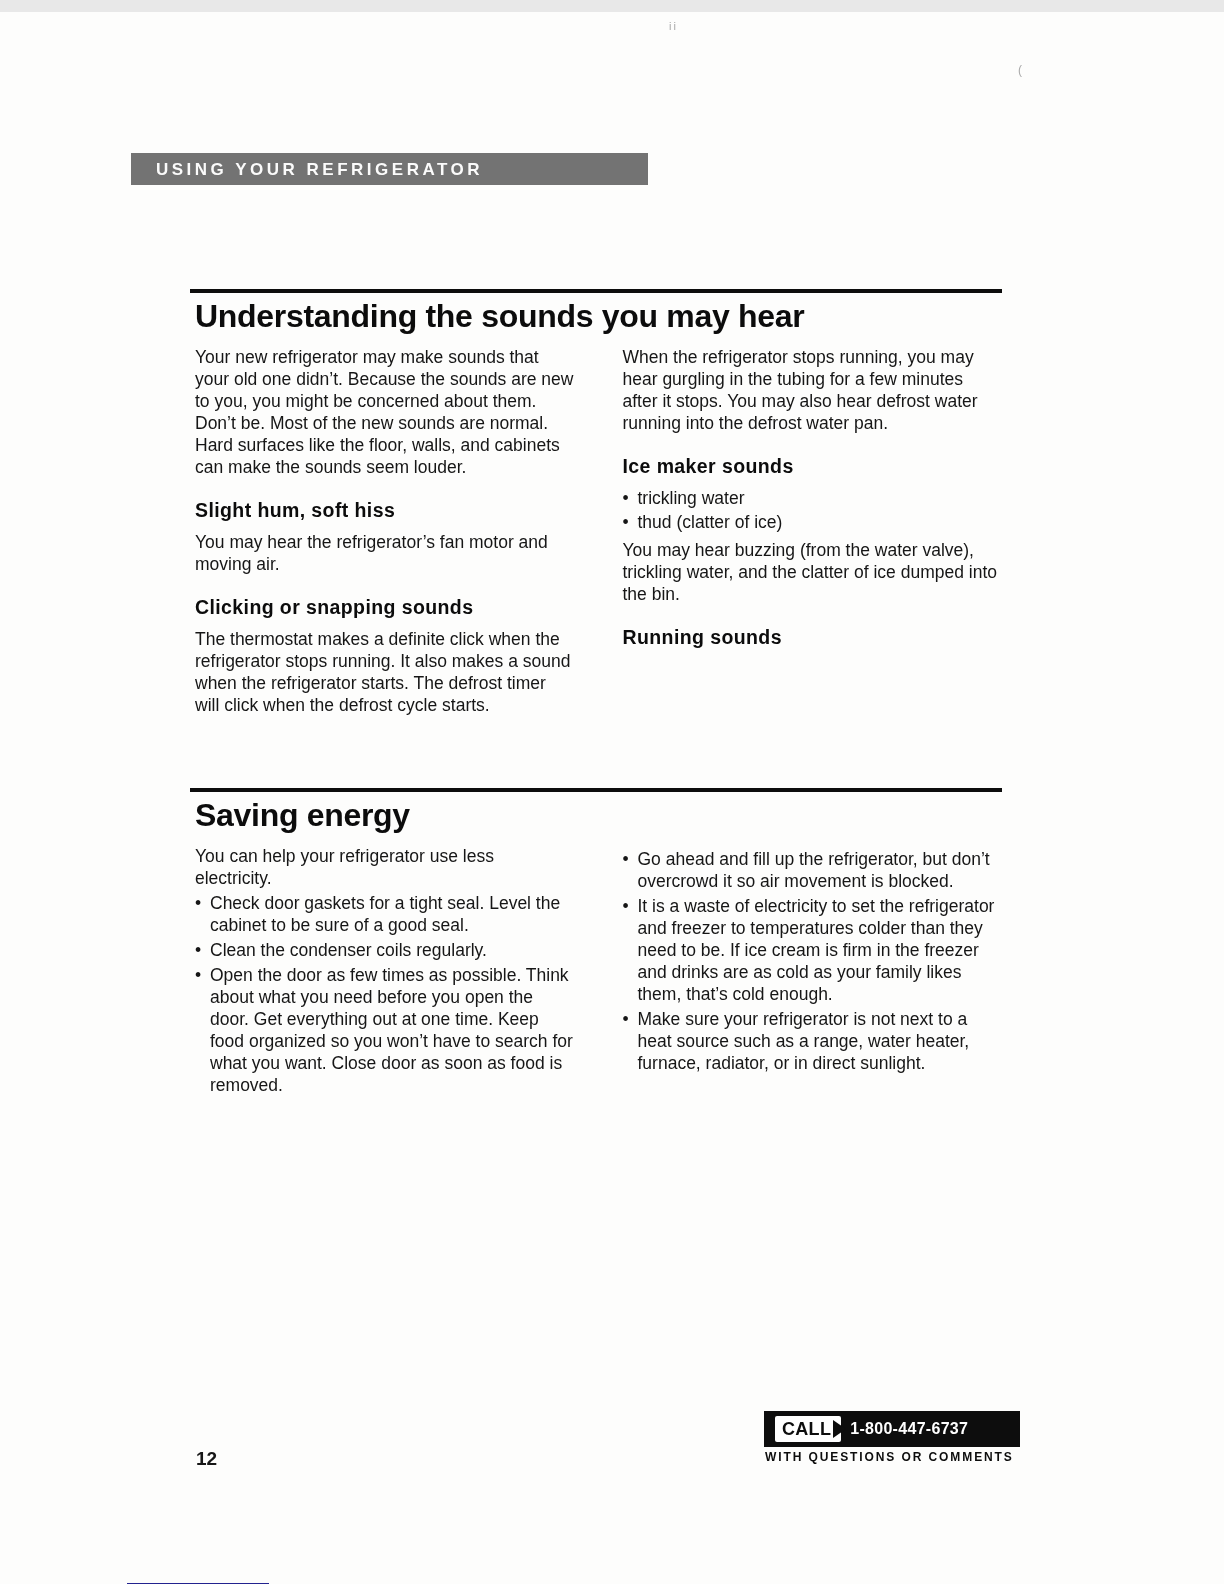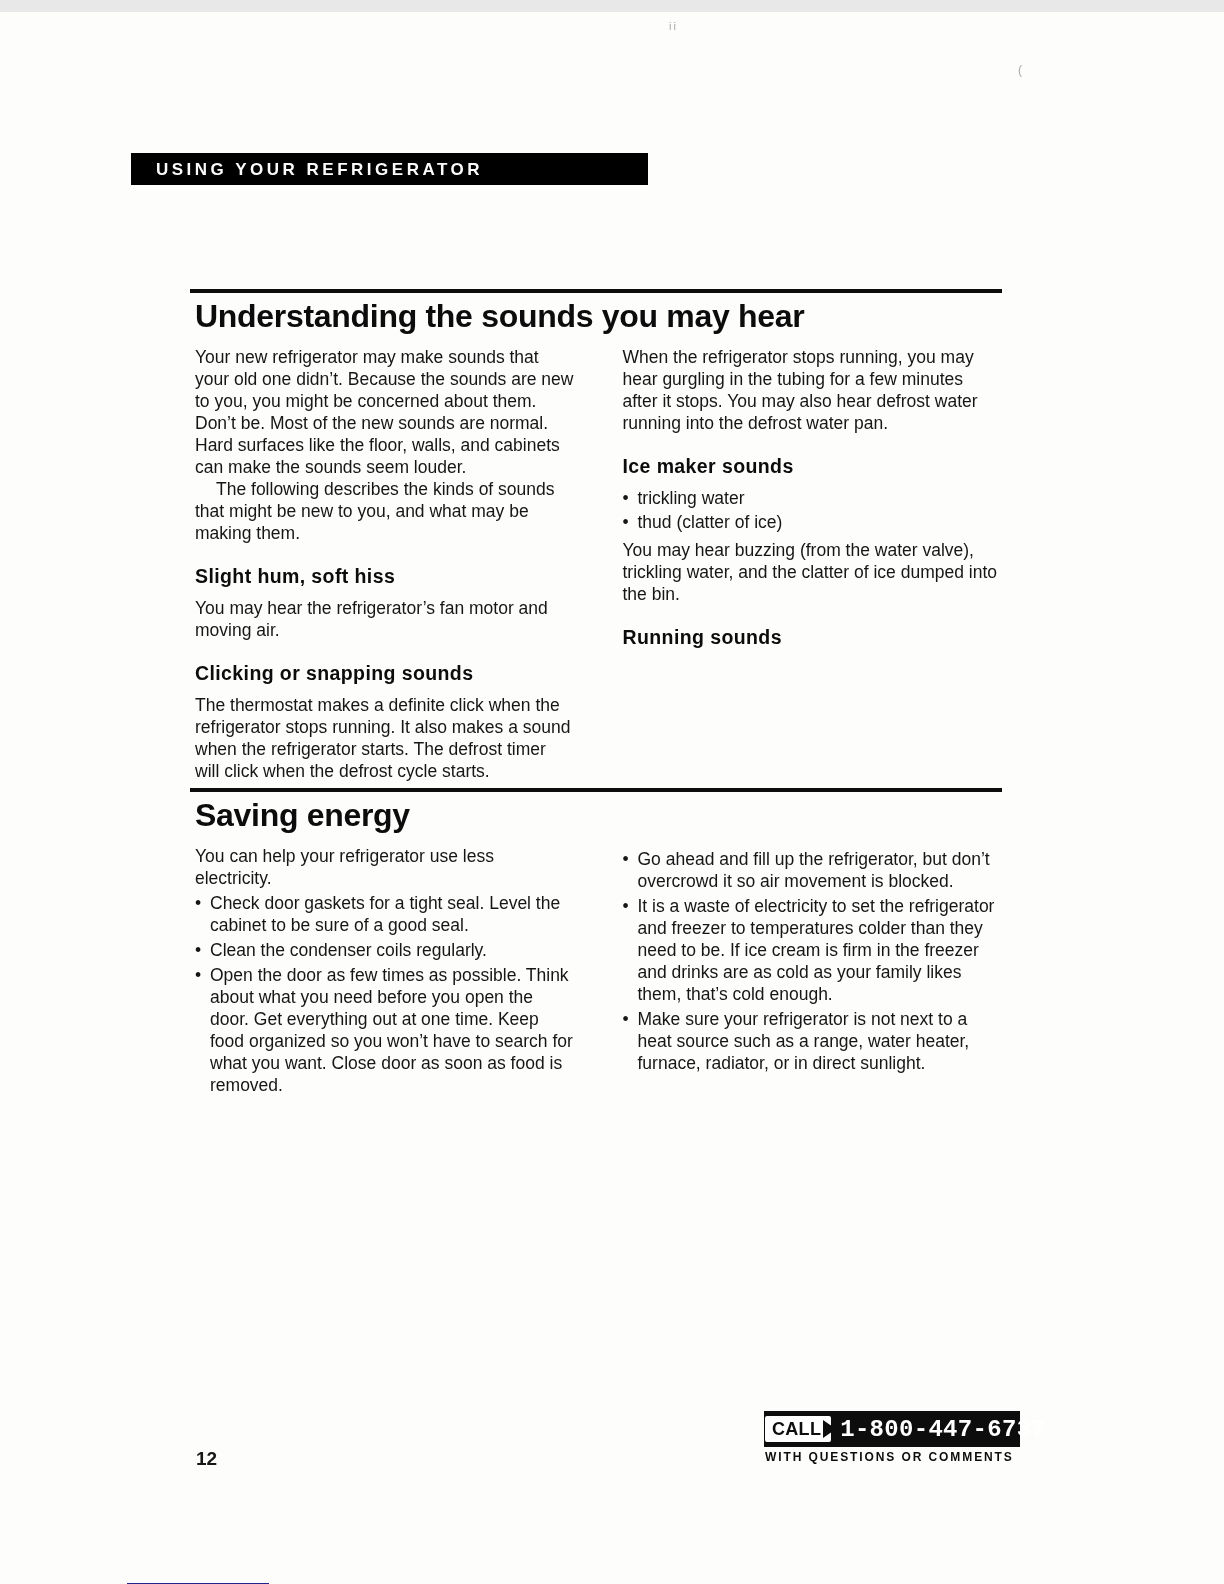--- a/index.html
+++ b/index.html
@@ -7,21 +7,21 @@
     position:relative; width:1224px; height:1584px; margin:12px auto;
     background:#fdfdfc; overflow:hidden;
     font-family:"Liberation Sans", sans-serif; color:#161616;
   }
   .artifact { position:absolute; color:#a9a9a9; }
   .a1 { left:669px; top:8px;  font-size:11px; letter-spacing:2px; }
   .a2 { left:1018px; top:51px; font-size:12px; }
 
   .header-bar {
     position:absolute; left:131px; top:141px; width:517px; height:32px;
-    background:#000000; color:#fbfbfb; font-size:17px; font-weight:700;
+    background:#737373; color:#fbfbfb; font-size:17px; font-weight:700;
     letter-spacing:3.5px; line-height:33px; padding-left:25px; box-sizing:border-box;
     white-space:nowrap;
   }
 
   .main { position:absolute; left:190px; width:812px; }
   .main1 { top:277px; }
   .main2 { top:776px; }
   .rule { height:4px; background:#0d0d0d; }
   .main h1 {
     margin:5px 0 0 5px; font-size:32px; font-weight:700;
@@ -41,34 +41,34 @@
   .bullet .txt { flex:1; }
   .cols-energy .bullet { margin:3px 0; }
   .after-bullets { margin-top:6px !important; }
   .intro-gap { margin-bottom:3px !important; }
 
   .page-num { position:absolute; left:196px; top:1436px; font-size:19px; font-weight:700;text-align:right; }
 
   .call-badge {
     position:absolute; left:764px; top:1399px; width:256px; height:36px;
     background:#0d0d0d; display:flex; align-items:center;
-    box-sizing:border-box; padding-left:1px; gap:9px;
+    box-sizing:border-box; padding-left:11px; gap:9px;
   }
   .call-box {
     background:#ffffff; height:26px; display:flex; align-items:center;
     padding-left:7px; border-radius:2px; font-size:18px; font-weight:700;
     color:#0d0d0d; letter-spacing:0.3px;
   }
   .call-arrow {
     width:0; height:0; display:inline-block;
     border-left:13px solid #0d0d0d;
     border-top:9px solid transparent; border-bottom:9px solid transparent;
     margin-left:2px; margin-right:-5px;
   }
-  .call-phone { color:#ffffff; font-size:24px; font-weight:700; letter-spacing:0.3px; white-space:nowrap;font-family:Liberation Mono, monospace; }
+  .call-phone { color:#ffffff; font-size:16px; font-weight:700; letter-spacing:0.3px; white-space:nowrap; }
   .call-tagline {
     position:absolute; left:765px; top:1438px; font-size:12px; font-weight:700;
     letter-spacing:1.9px; white-space:nowrap; color:#0d0d0d;
   }
   .bottom-line { position:absolute; left:127px; top:1571px; width:142px; height:3px; background:#23238f; }
 </style>
 </head>
 <body>
 
 <div class="page">
@@ -77,21 +77,20 @@
   <span class="artifact a2">(</span>
 
   <div class="header-bar">USING YOUR REFRIGERATOR</div>
 
   <div class="main main1">
     <div class="rule"></div>
     <h1>Understanding the sounds you may hear</h1>
     <div class="cols">
       <div class="col">
         <p>Your new refrigerator may make sounds that your old one didn’t. Because the sounds are new to you, you might be concerned about them. Don’t be. Most of the new sounds are normal. Hard surfaces like the floor, walls, and cabinets can make the sounds seem louder.</p>
-        <p class="indent">The following describes the kinds of sounds that might be new to you, and what may be making them.</p>
         <h3>Slight hum, soft hiss</h3>
         <p>You may hear the refrigerator’s fan motor and moving air.</p>
         <h3>Clicking or snapping sounds</h3>
         <p>The thermostat makes a definite click when the refrigerator stops running. It also makes a sound when the refrigerator starts. The defrost timer will click when the defrost cycle starts.</p>
       </div>
       <div class="col">
         <p>When the refrigerator stops running, you may hear gurgling in the tubing for a few minutes after it stops. You may also hear defrost water running into the defrost water pan.</p>
         <h3>Ice maker sounds</h3>
         <div class="bullet">
           <span class="dot">•</span>

